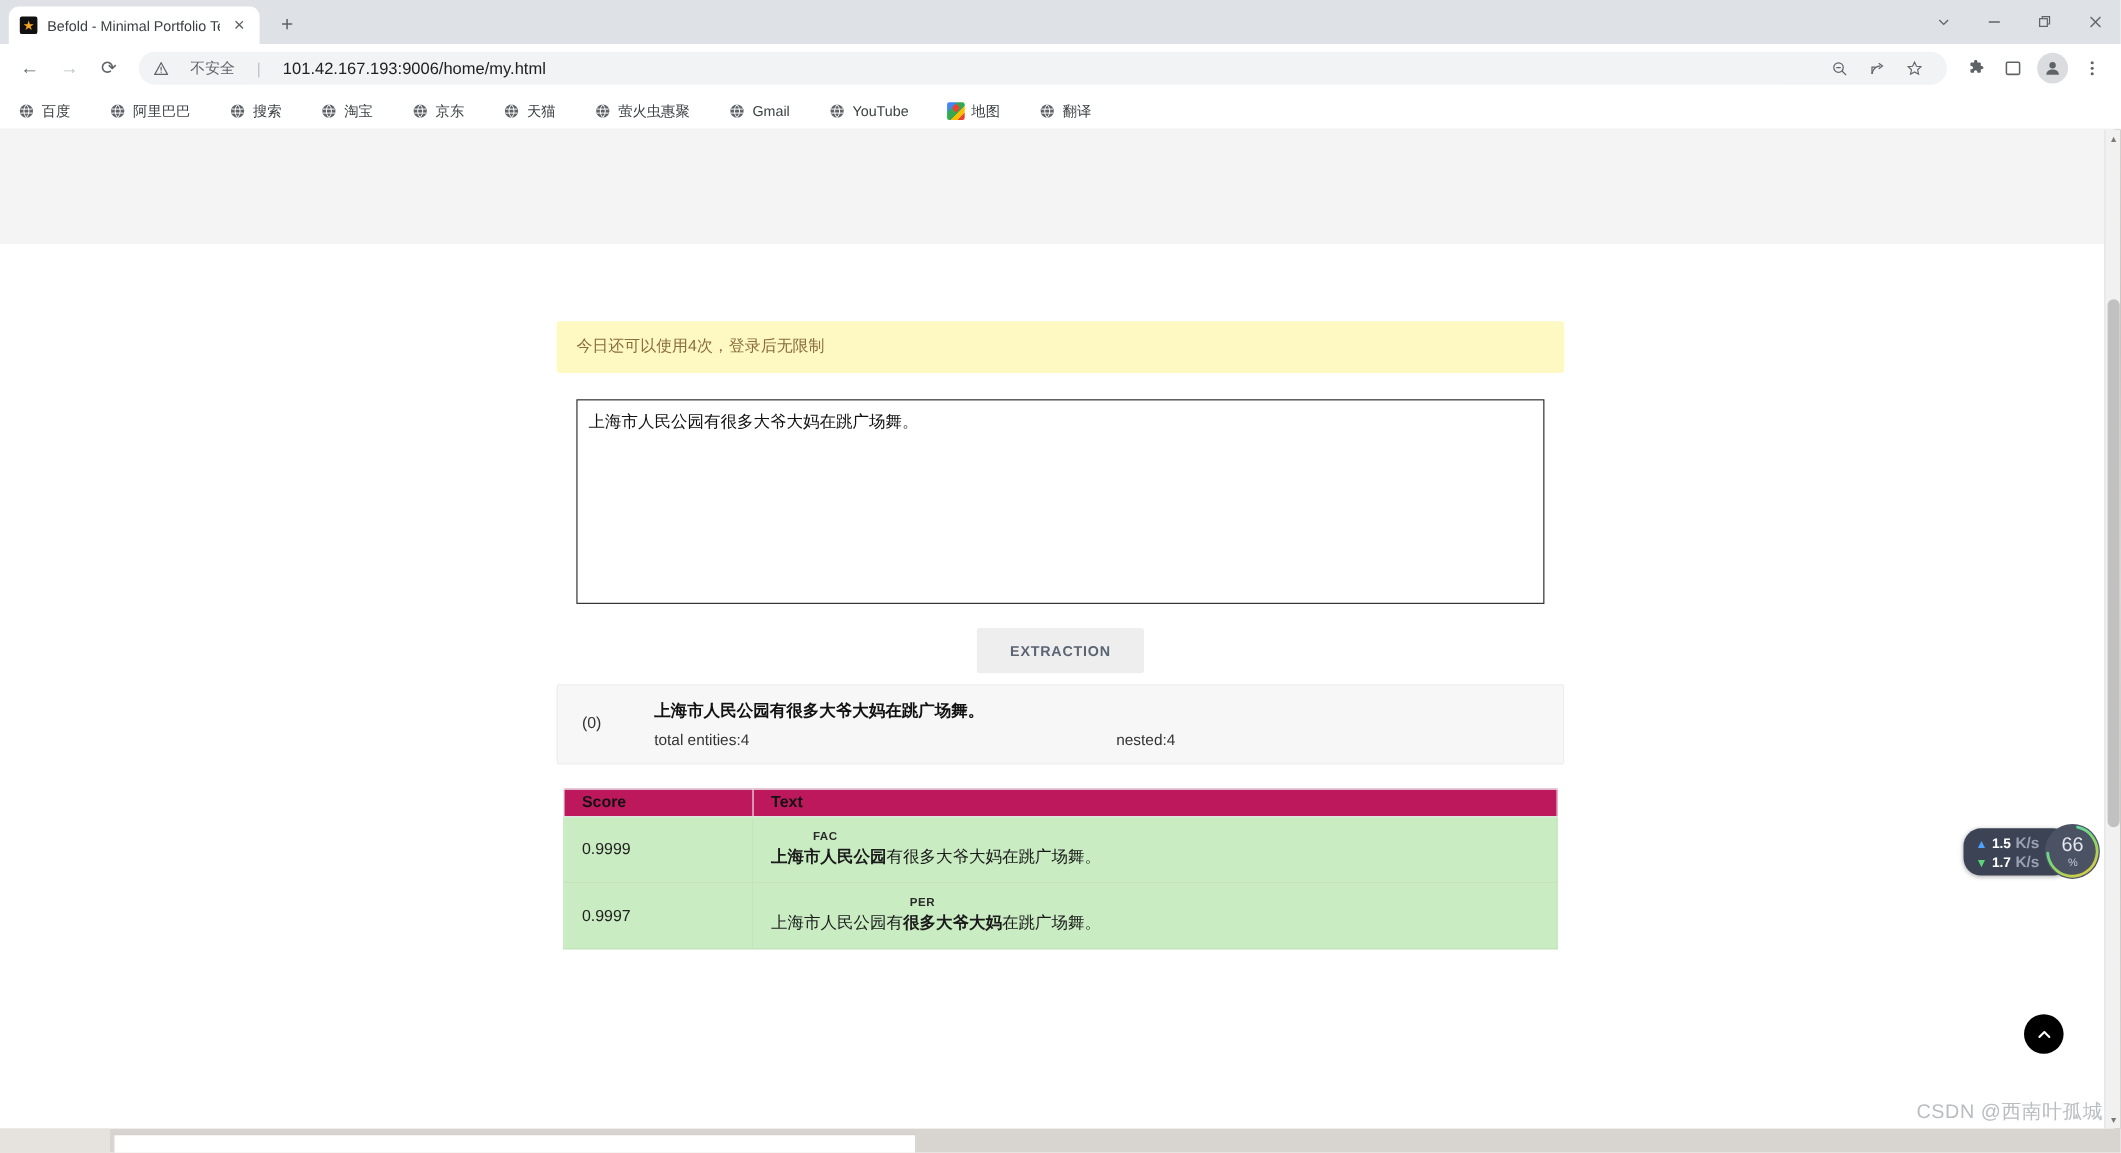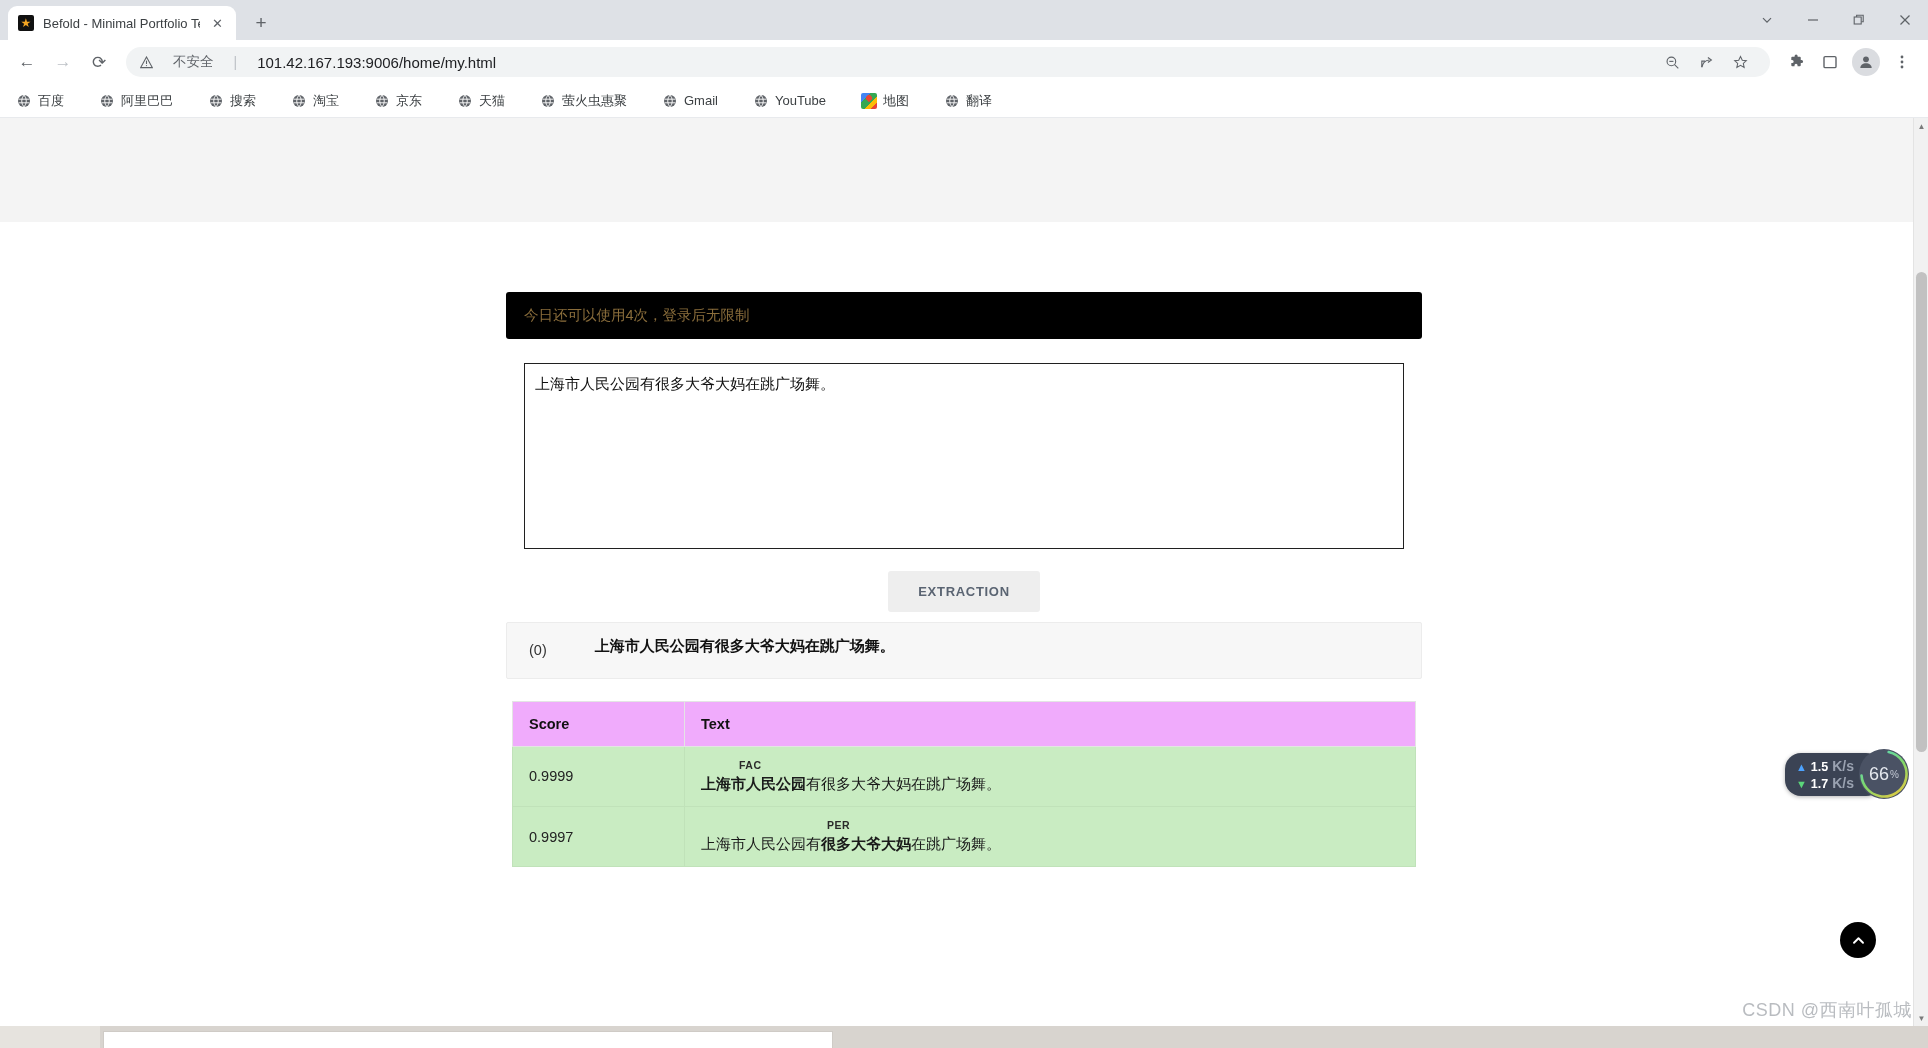--- a/index.html
+++ b/index.html
@@ -111,21 +111,21 @@
   .viewport {
     position: absolute; top: 118px; left: 0; right: 0; bottom: 22px;
     background: #fff; overflow: hidden;
   }
   .page-hero { height: 104px; background: #f4f4f4; width: 100%; }
   .page-body { background: #fff; padding-top: 0; }
 
   .container { width: 916px; margin: 0 auto; padding-top: 70px; }
 
   .alert {
-    background: #000000; color: #8a6d3b; font-size: 14.5px;
+    background: #fef9c3; color: #8a6d3b; font-size: 14.5px;
     padding: 14px 18px; border-radius: 3px; line-height: 1.3;
   }
   .ta-wrap { margin-top: 24px; display: flex; justify-content: center; }
   textarea.input-box {
     width: 880px; height: 186px; border: 1px solid #202020;
     font-family: "Liberation Sans", sans-serif; font-size: 15px;
     color: #111; padding: 9px 10px; resize: none; outline: none;
     line-height: 1.5; background: #fff;
   }
   .btn-row { display: flex; justify-content: center; margin-top: 22px; }
@@ -147,21 +147,21 @@
   }
   .summary-stats { display: flex; font-size: 14px; color: #333; }
   .summary-stats .s1 { width: 420px; }
 
   table.results {
     width: 904px; margin: 22px auto 0; border-collapse: collapse;
     background: #fff;
   }
   table.results th {
     text-align: left; font-size: 14.5px; font-weight: bold; color: #111;
-    padding: 14px 16px; border: 1px solid #e4e4e4; background: #f0abfc;
+    padding: 4px 16px; border: 1px solid #e4e4e4; background: #be185d;
   }
   table.results th.col-score { width: 172px; }
   table.results td {
     background: #c9ecc2; border: 1px solid #c0e2b9;
     padding: 12px 16px; vertical-align: middle;
   }
   table.results td.score-cell { font-size: 14.5px; color: #222; width: 172px; }
   .ent-tag {
     font-size: 10.5px; font-weight: bold; color: #2a2a2a;
     letter-spacing: .5px; margin-bottom: 3px; display: block;
@@ -188,21 +188,21 @@
   }
   .ns-line { display: flex; align-items: baseline; gap: 4px; white-space: nowrap; }
   .ns-arrow { font-size: 11px; line-height: 1; }
   .ns-arrow.up { color: #4da3ff; }
   .ns-arrow.down { color: #5bd67a; }
   .ns-val { color: #fff; font-size: 12.5px; font-weight: bold; }
   .ns-unit { color: #9aa2b1; font-size: 14px; font-weight: bold; }
   .ns-gauge { position: relative; width: 52px; height: 52px; }
   .ns-gauge-label {
     position: absolute; inset: 0; display: flex; align-items: center;
-    justify-content: center; color: #e6e9ef; font-size: 18px;
+    justify-content: center; color: #e6e9ef; font-size: 18px; flex-direction: column;
   }
   .ns-gauge-label .pct { font-size: 10px; color: #c3c9d4; margin-left: 1px; }
 
   
   .vscroll {
     position: absolute; right: 0; top: 118px; bottom: 22px; width: 15px;
     background: #f1f1f1; border-left: 1px solid #e3e3e3;
   }
   .vscroll .thumb {
     position: absolute; top: 154px; left: 2px; width: 11px; height: 480px;
@@ -444,20 +444,24 @@
         </div>
 
         <div class="btn-row">
           <button class="extract-btn">EXTRACTION</button>
         </div>
 
         <div class="summary">
           <span class="summary-idx">(0)</span>
           <div class="summary-main">
             <div class="summary-sentence">上海市人民公园有很多大爷大妈在跳广场舞。</div>
+            <div class="summary-stats">
+              <span class="s1">total entities:4</span>
+              <span>nested:4</span>
+            </div>
           </div>
         </div>
 
         <table class="results">
           <thead>
             <tr>
               <th class="col-score">Score</th>
               <th>Text</th>
             </tr>
           </thead>

